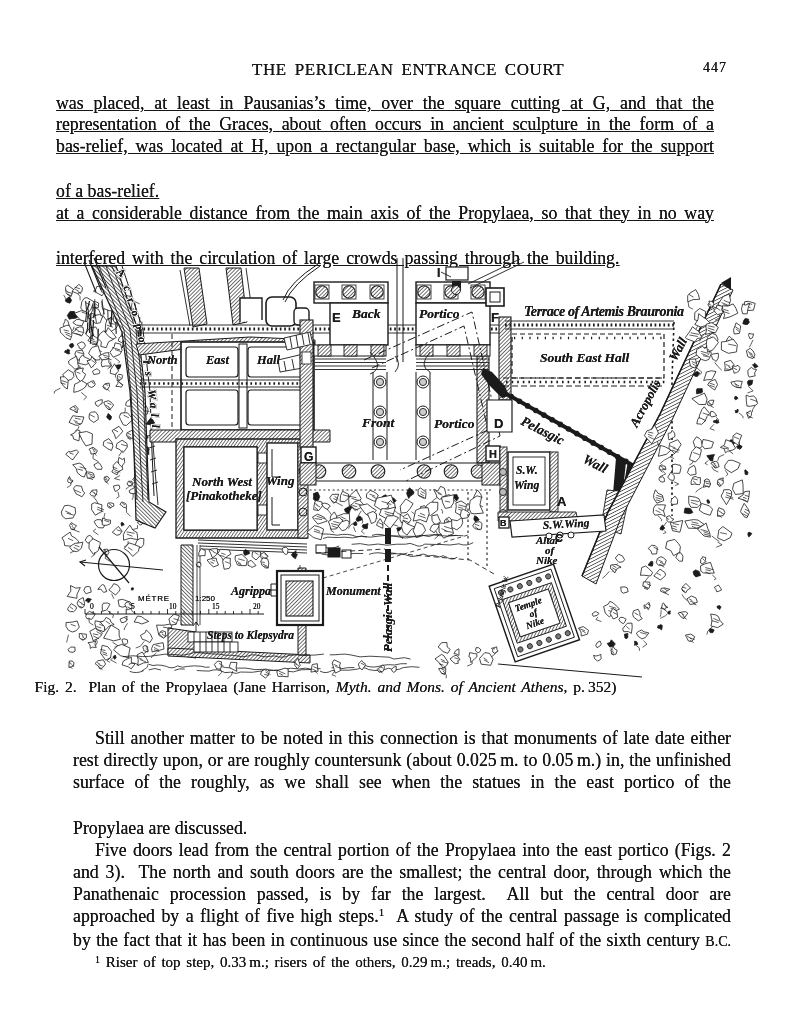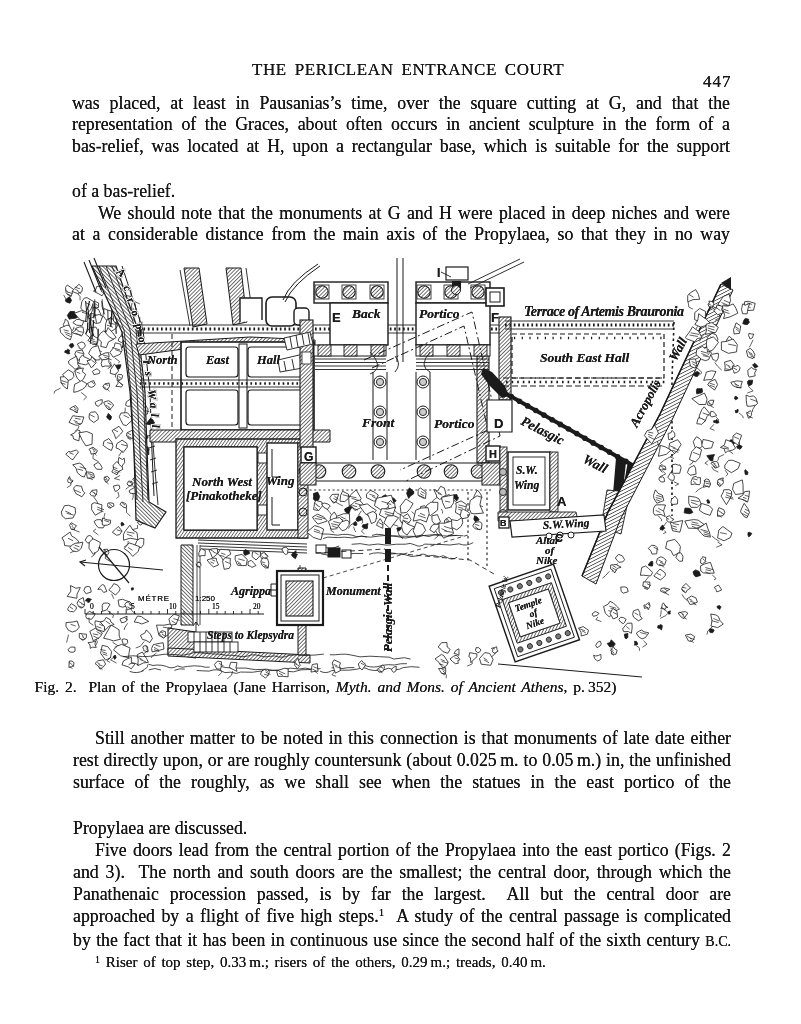--- a/index.html
+++ b/index.html
@@ -2,39 +2,39 @@
 <html><head>
 <meta charset="utf-8">
 <style>
   html,body{margin:0;padding:0;}
   body{width:801px;height:1024px;background:#ffffff;position:relative;overflow:hidden;
        font-family:"Liberation Serif",serif;color:#161616;text-shadow:0 0 0.35px #161616;}
   .line{text-align:justify;text-align-last:justify;white-space:nowrap;}
   .last{text-align-last:left;margin-top:24px;}
   .ind{text-indent:26px;}
   .ind2{text-indent:22px;}
-  .block{position:absolute;left:72px;width:658px;font-size:17.8px;line-height:21.4px;}
+  .block{position:absolute;left:56px;width:658px;font-size:17.8px;line-height:21.4px;text-decoration:underline;}
   .block2{position:absolute;left:73px;width:658px;font-size:17.8px;line-height:22px;}
   sup{font-size:11px;vertical-align:baseline;position:relative;top:-6px;}
 </style>
 </head>
 <body>
 
 <div style="position:absolute;top:60px;left:252px;font-size:17px;letter-spacing:0.6px;word-spacing:3px;">THE PERICLEAN ENTRANCE COURT</div>
 
-<div style="position:absolute;top:72px;left:703px;font-size:17px;letter-spacing:1px;">447</div>
+<div style="position:absolute;top:60px;left:703px;font-size:14px;letter-spacing:1px;">447</div>
 
 <div class="block" style="top:93px;">
 <div class="line">was placed, at least in Pausanias’s time, over the square cutting at G, and that the</div>
 <div class="line">representation of the Graces, about often occurs in ancient sculpture in the form of a</div>
 <div class="line">bas-relief, was located at H, upon a rectangular base, which is suitable for the support</div>
 <div class="line last">of a bas-relief.</div>
 
-<div class="line ind">We should note that the monuments at G and H were placed in deep niches and were</div>
 <div class="line">at a considerable distance from the main axis of the Propylaea, so that they in no way</div>
+<div class="line last" style="word-spacing:2.5px;">interfered with the circulation of large crowds passing through the building.</div>
 </div>
 
 <svg style="position:absolute;left:0;top:0;" width="801" height="1024" viewBox="0 0 801 1024">
 <defs>
 <pattern id="h1" width="2.7" height="2.7" patternUnits="userSpaceOnUse" patternTransform="rotate(45)">
   <rect width="2.7" height="2.7" fill="white"></rect>
         <line x1="0" y1="0" x2="0" y2="2.7" stroke="#1b1b1b" stroke-width="1.25"></line>
 </pattern>
 <pattern id="h2" width="2.7" height="2.7" patternUnits="userSpaceOnUse" patternTransform="rotate(-45)">
   <rect width="2.7" height="2.7" fill="white"></rect>

